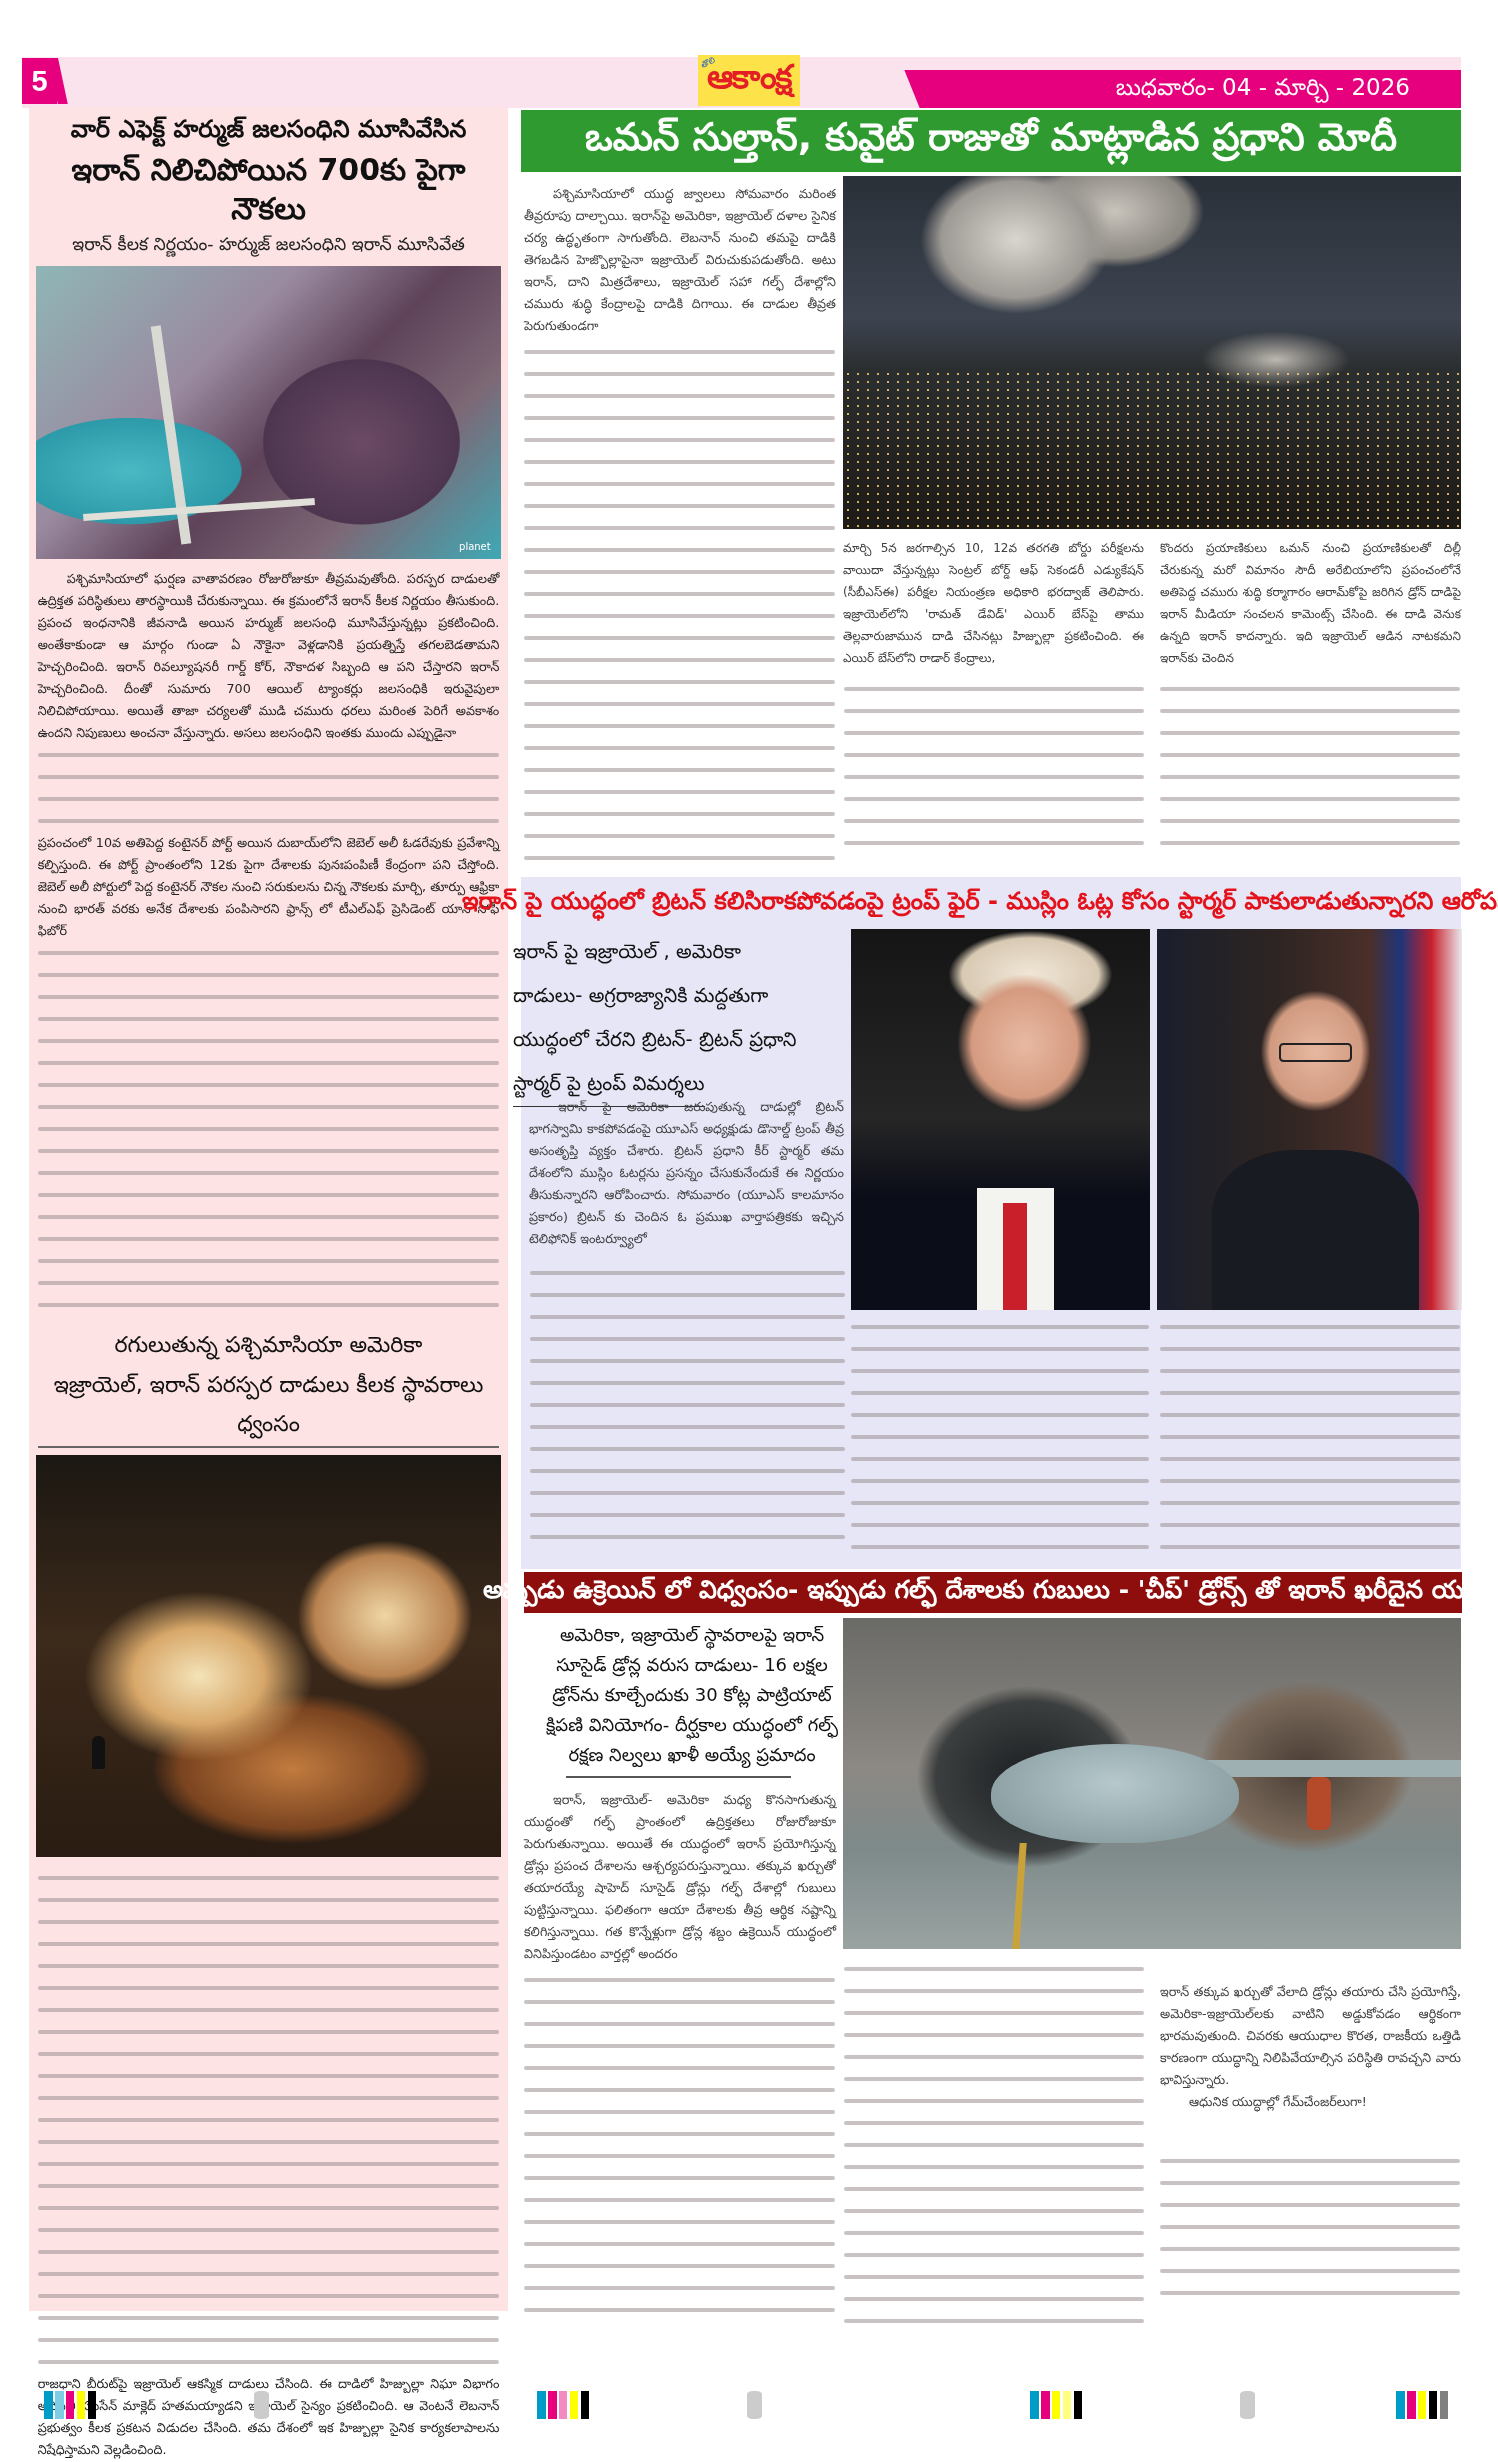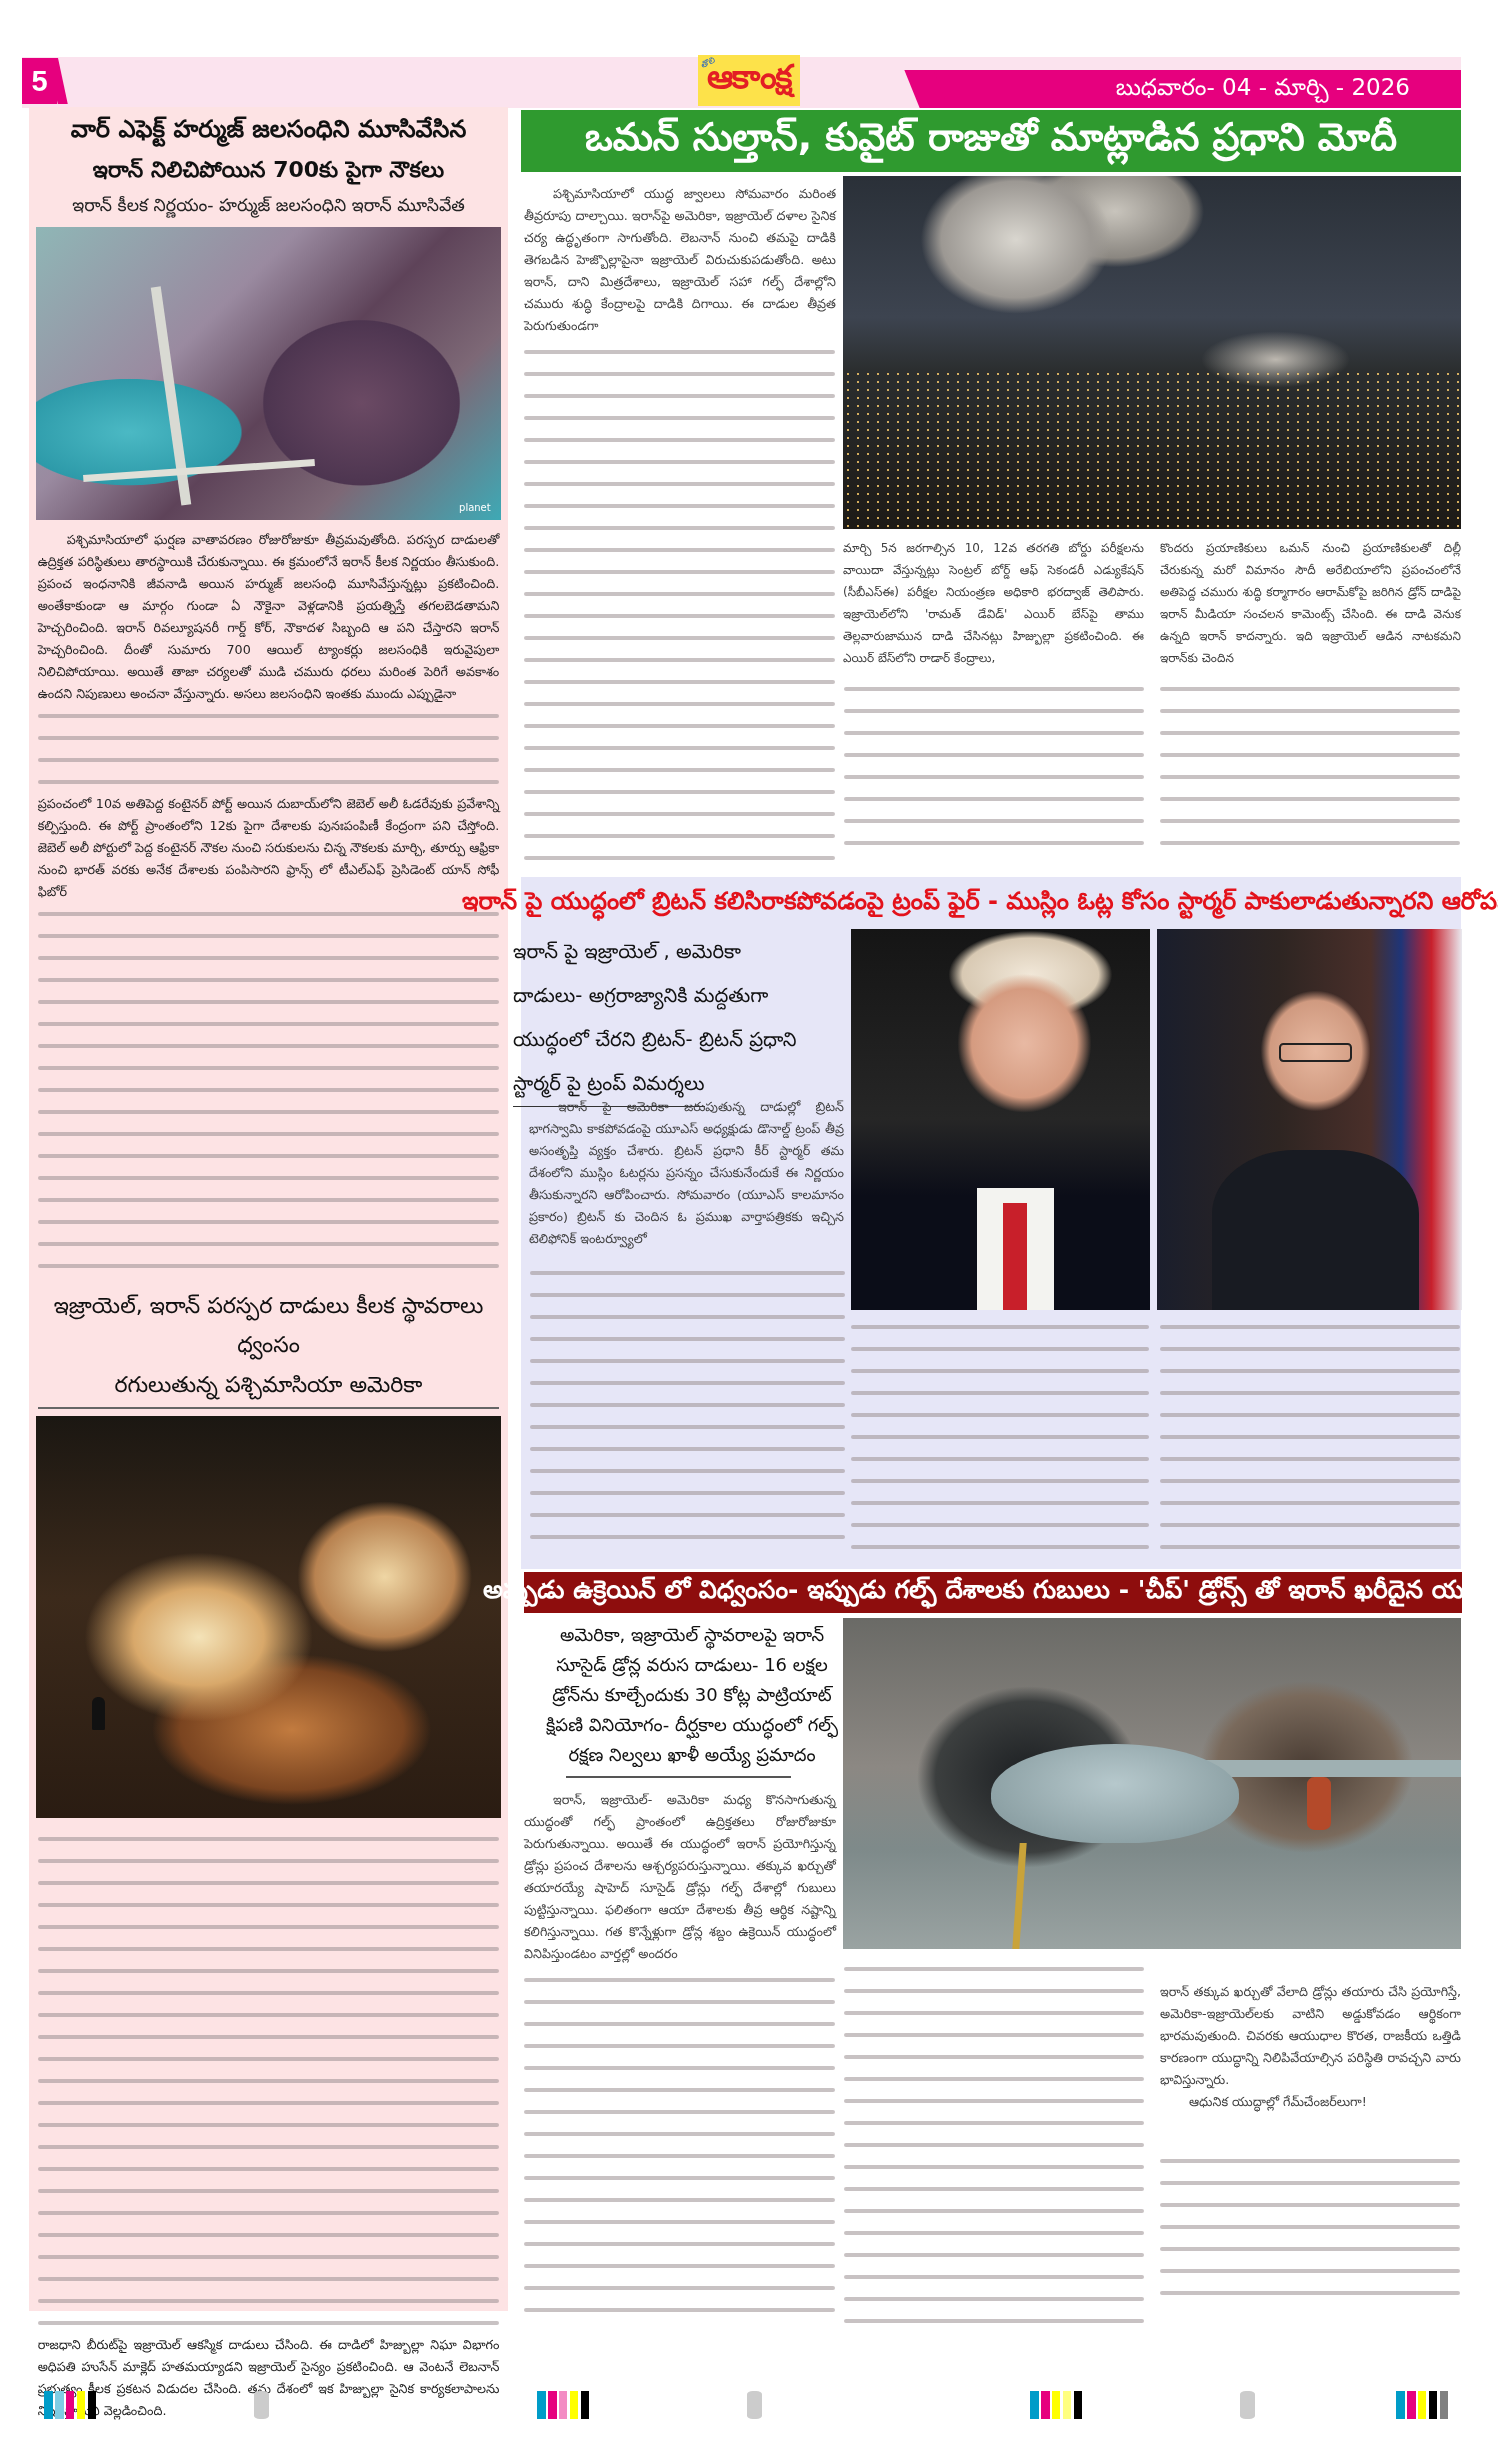--- a/index.html
+++ b/index.html
@@ -15,21 +15,21 @@
   .logo { position: absolute; left: 698px; top: 55px; width: 102px; height: 51px; background: #fde24a; display: flex; align-items: center; justify-content: center; }
   .logo-main { font: bold 33px "DejaVu Sans", sans-serif; color: #e31e24; letter-spacing: -1.5px; }
   .logo-small { position: absolute; left: 2.9px; top: 1.5px; font-size: 8.7px; color: #1e5fc6; transform: rotate(-25deg); }
   .dateband { position: absolute; left: 928px; top: 70px; width: 533px; height: 38px; background: #e6007e; }
   .dateband::before { content: ""; position: absolute; left: -16px; top: 0; width: 29px; height: 38px; background: #e6007e; transform: skewX(22deg); }
   .date-text { position: absolute; right: 51px; top: 4.4px; color: #fff; font: 23px "DejaVu Sans", sans-serif; white-space: nowrap; }
 
   
   .left-col { position: absolute; left: 29px; top: 107px; width: 479px; height: 2204px; background: #fde3e4; }
   .lh1 { text-align: center; font: bold 25px "DejaVu Sans", sans-serif; color: #111; line-height: 39px; padding-top: 1.5px; }
-  .lh1.big { font-size: 22px; font-weight: 900; }
+  .lh1.big { font-size: 30px; font-weight: 900; }
   .lsub { text-align: center; font-size: 17.4px; color: #222; line-height: 32px; }
   .photo { position: relative; overflow: hidden; }
   .sat-photo { margin: 5.8px 7.3px 0 7.3px; height: 293px;
     background:
       radial-gradient(ellipse 40% 30% at 20% 70%, #4bb9c4 0%, #2d9aa9 60%, transparent 61%),
       radial-gradient(ellipse 30% 40% at 70% 60%, #6b4a64 0%, #4d3550 70%, transparent 71%),
       linear-gradient(135deg, #8fb6b6 0%, #9a8aa0 35%, #5e4359 55%, #7d6876 75%, #3ea9b5 100%); }
   .sat-photo .pier { position: absolute; left: 28%; top: 20%; width: 10px; height: 75%; background: #d9dad3; transform: rotate(-8deg); }
   .sat-photo .pier2 { position: absolute; left: 10%; top: 82%; width: 50%; height: 7.3px; background: #e0e0d8; transform: rotate(-4deg); }
   .sat-photo .credit { position: absolute; right: 10px; bottom: 7.3px; font-size: 10px; color: #fff; }
@@ -193,22 +193,22 @@
       <div class="fill-line">
           <span></span>
         </div>
         <div class="fill-line">
           <span></span>
         </div>
     </div>
   </div>
 
   <div style="margin-top:7.3px">
+    <div class="lh1" style="font-size:22px;font-weight:normal">రగులుతున్న పశ్చిమాసియా అమెరికా</div>
     <div class="lh1" style="font-size:22px;font-weight:normal">ఇజ్రాయెల్, ఇరాన్ పరస్పర దాడులు కీలక స్థావరాలు ధ్వంసం</div>
-    <div class="lh1" style="font-size:22px;font-weight:normal">రగులుతున్న పశ్చిమాసియా అమెరికా</div>
     <div class="rule"></div>
     <div class="photo fire-photo">
       <div class="figure"></div>
     </div>
     <div class="fill-lines" style="margin-top:10px">
       <div class="fill-line">
           <span></span>
         </div>
         <div class="fill-line">
           <span></span>

